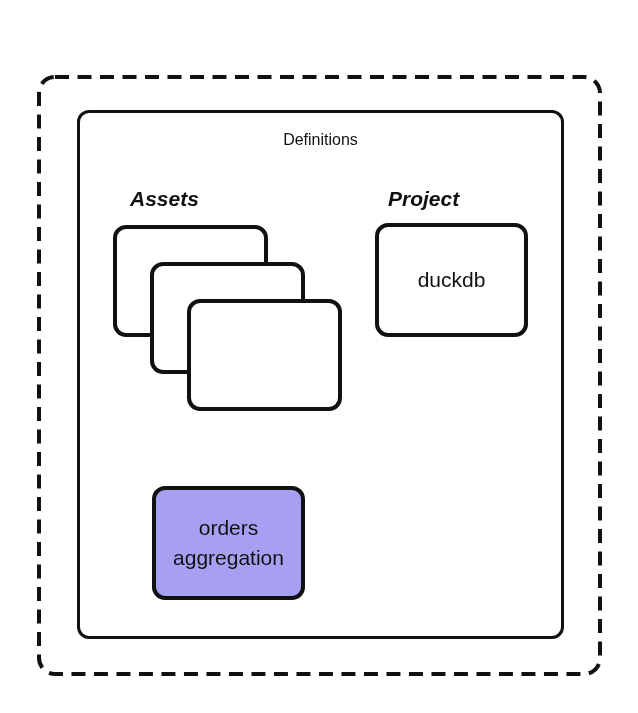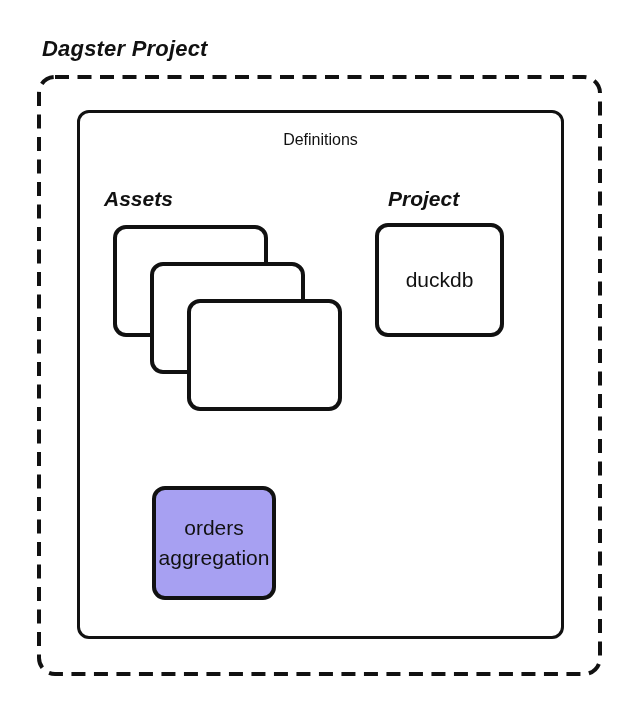--- a/index.html
+++ b/index.html
@@ -12,44 +12,43 @@
   *{margin:0;padding:0;box-sizing:border-box;}
   html,body{width:638px;height:713px;background:var(--background);
     font-family:"Liberation Sans",sans-serif;color:#111;overflow:hidden;}
   .stage{position:relative;width:638px;height:713px;background:var(--background);}
   .abs{position:absolute;}
   .diagram-title{left:42px;top:36px;font-size:22px;font-style:italic;font-weight:600;letter-spacing:.2px;}
   .definitions-box{left:77px;top:110px;width:487px;height:529px;
     border:3px solid var(--border);border-radius:12px;background:var(--card-fill);}
   .definitions-label{left:77px;top:131px;width:487px;text-align:center;font-size:16px;}
   .group-label{font-size:21px;font-style:italic;font-weight:600;}
-  .assets-label{left:104px;top:187px;}
+  .assets-label{left:130px;top:187px;}
   .resource-label{left:388px;top:187px;}
   .card{width:155px;height:112px;background:var(--card-fill);
     border:4px solid var(--border);border-radius:13px;}
   .asset-card-1{left:113px;top:225px;}
   .asset-card-2{left:150px;top:262px;}
   .asset-card-3{left:187px;top:299px;}
-  .resource-card{left:375px;top:223px;width:129px;height:114px;
+  .resource-card{left:375px;top:223px;width:153px;height:114px;
     display:flex;align-items:center;justify-content:center;font-size:21px;}
-  .asset-node{left:152px;top:486px;width:124px;height:114px;
+  .asset-node{left:152px;top:486px;width:153px;height:114px;
     background:var(--node-fill);border:4px solid var(--border);border-radius:13px;
     display:flex;align-items:center;justify-content:center;text-align:center;
     font-size:21px;line-height:1.45;padding:4px;}
   .overlay{left:0;top:0;width:638px;height:713px;pointer-events:none;}
   .dash{stroke:var(--connector);stroke-width:2.2;fill:none;stroke-dasharray:7 4.5;}
   .solid-arrow{fill:var(--connector);stroke:none;}
   .outer-dash{stroke:var(--border);stroke-width:4;fill:none;stroke-dasharray:14 8.5;}
 </style>
 </head>
 <body>
 
 <div class="stage">
 
-  <div class="abs diagram-title">Dagster Project</div>
 
   <svg class="abs overlay" viewBox="0 0 638 713">
 
     <rect x="39" y="77" width="561" height="597" rx="16" class="outer-dash"></rect>
 
     <line x1="268" y1="246" x2="369" y2="280" class="dash"></line>
     <line x1="305" y1="281" x2="369" y2="281" class="dash"></line>
     <line x1="342" y1="316" x2="369" y2="282" class="dash"></line>
     <line x1="346" y1="357" x2="370" y2="284" class="dash"></line>
     <polygon points="375,281 365,275 365,287" class="solid-arrow"></polygon>

